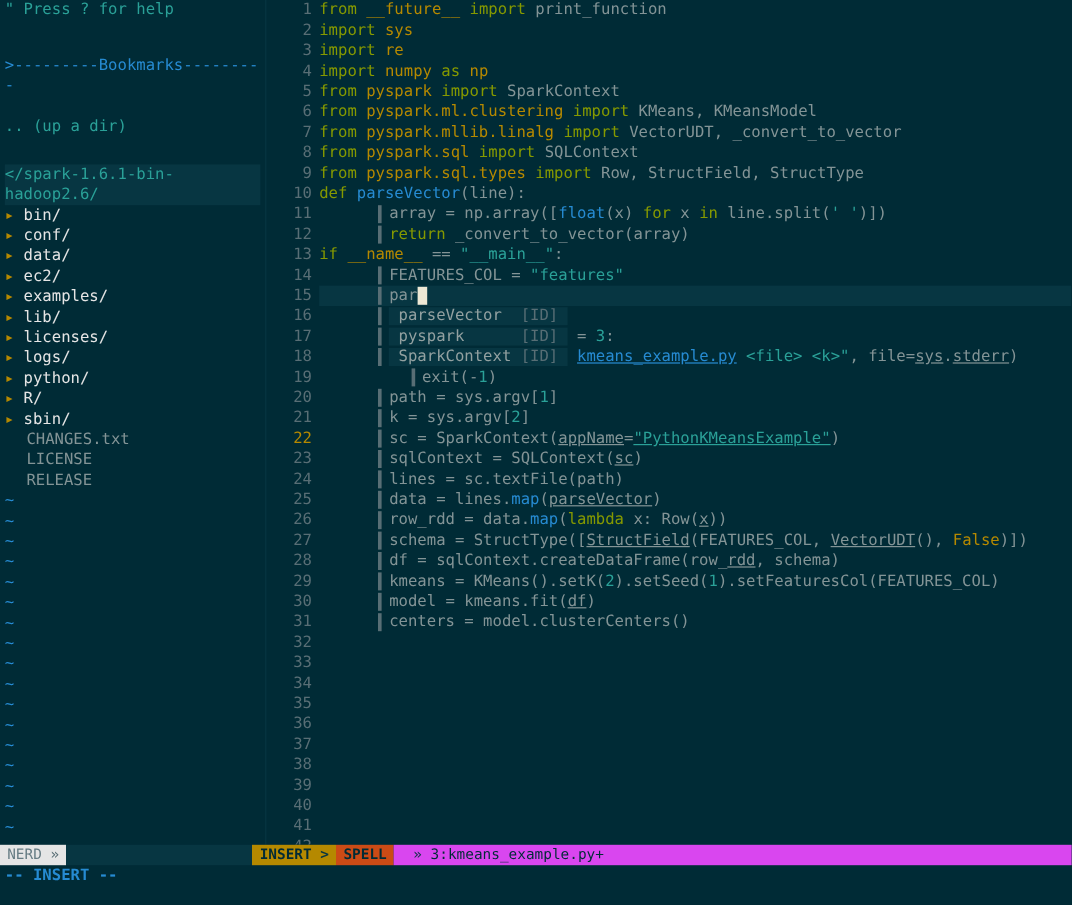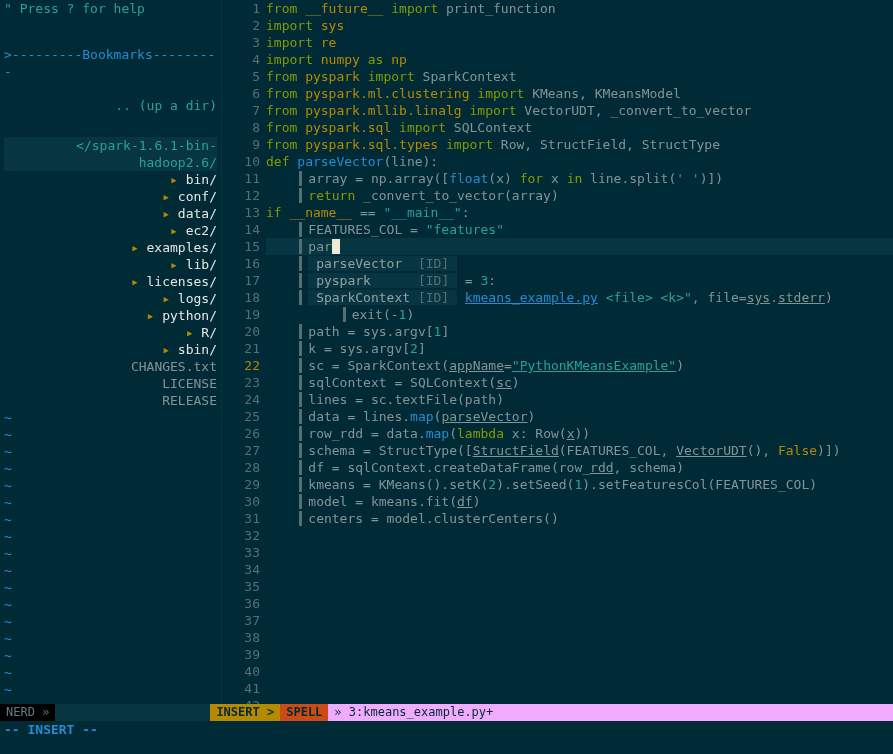--- a/index.html
+++ b/index.html
@@ -19,21 +19,21 @@
   .sidebar {
     width: 222px;
     padding: 0 4px;
     border-right: 1px solid #073642;
   }
   .help-line { color: #2aa198; }
   .bookmarks {
     color: #268bd2;
     margin-top: 29px;
   }
-  .tree { margin-top: 17px; text-align: right; }
+  .tree { margin-top: 17px; }
   .tree-updir { color: #2aa198; }
   .tree-dir { color: #e5e5e5; }
   .tree-marker { color: #b58900; }
   .tree-current-dir {
     background: #073642;
     color: #2aa198;
     margin-top: 23px;
   }
   .tree-file { color: #839496; padding-left: 18px; }
   .editor { flex: 1; display: flex; overflow: hidden; }
@@ -47,21 +47,21 @@
   .gutter-cursor { color: #b58900; }
   .code { flex: 1; white-space: pre; }
   .kw { color: #859900; }          
   .module { color: #b58900; }
   .fn { color: #268bd2; }
   .str { color: #2aa198; }
   .num { color: #2aa198; }
   .ident { color: #839496; }
   .underline { text-decoration: underline; }
   .current-line { background: #073642; }
-  .bar { border-left: 3px solid #586e75; padding-left: 6px; margin-left: 2px; }
+  .bar { border-left: 3px solid #586e75; padding-left: 6px; margin-left: 18px; }
   .bar2 { border-left: 3px solid #586e75; padding-left: 6px; margin-left: 14px; }
   .cursor {
     background: #eee8d5;
     color: #002b36;
     display: inline-block;
     width: 8px;
     height: 15px;
     vertical-align: text-bottom;
   }
   .popup-row { background: #073642; }
@@ -71,44 +71,44 @@
     width: 12px;
     color: #268bd2;
     user-select: none;
   }
   .statusbar {
     height: 17px;
     display: flex;
     font-size: 12px;
   }
   .sb-left {
-    background: #000000;
+    background: #e5e5e5;
     color: #657b83;
     padding: 0 6px;
   }
   .sb-arrow-l {
     color: #586e75;
   }
   .sb-spacer { background: #073642; width: 155px; }
   .sb-insert {
     background: #b58900;
     color: #002b36;
     padding: 0 6px;
     font-weight: bold;
   }
   .sb-spell {
     background: #cb4b16;
     color: #002b36;
     padding: 0 6px;
     font-weight: bold;
   }
   .sb-file {
-    background: #f0abfc;
-    color: #002b36;
-    padding: 0 6px;
+    background: #d946ef;
+    color: #002b36;
+    padding: 0 16px;
     flex: 1;
   }
   .cmdline {
     height: 33px;
     color: #268bd2;
     padding-left: 4px;
     font-weight: bold;
   }
   .sidebar-tilde { color: #268bd2; }
 </style>

